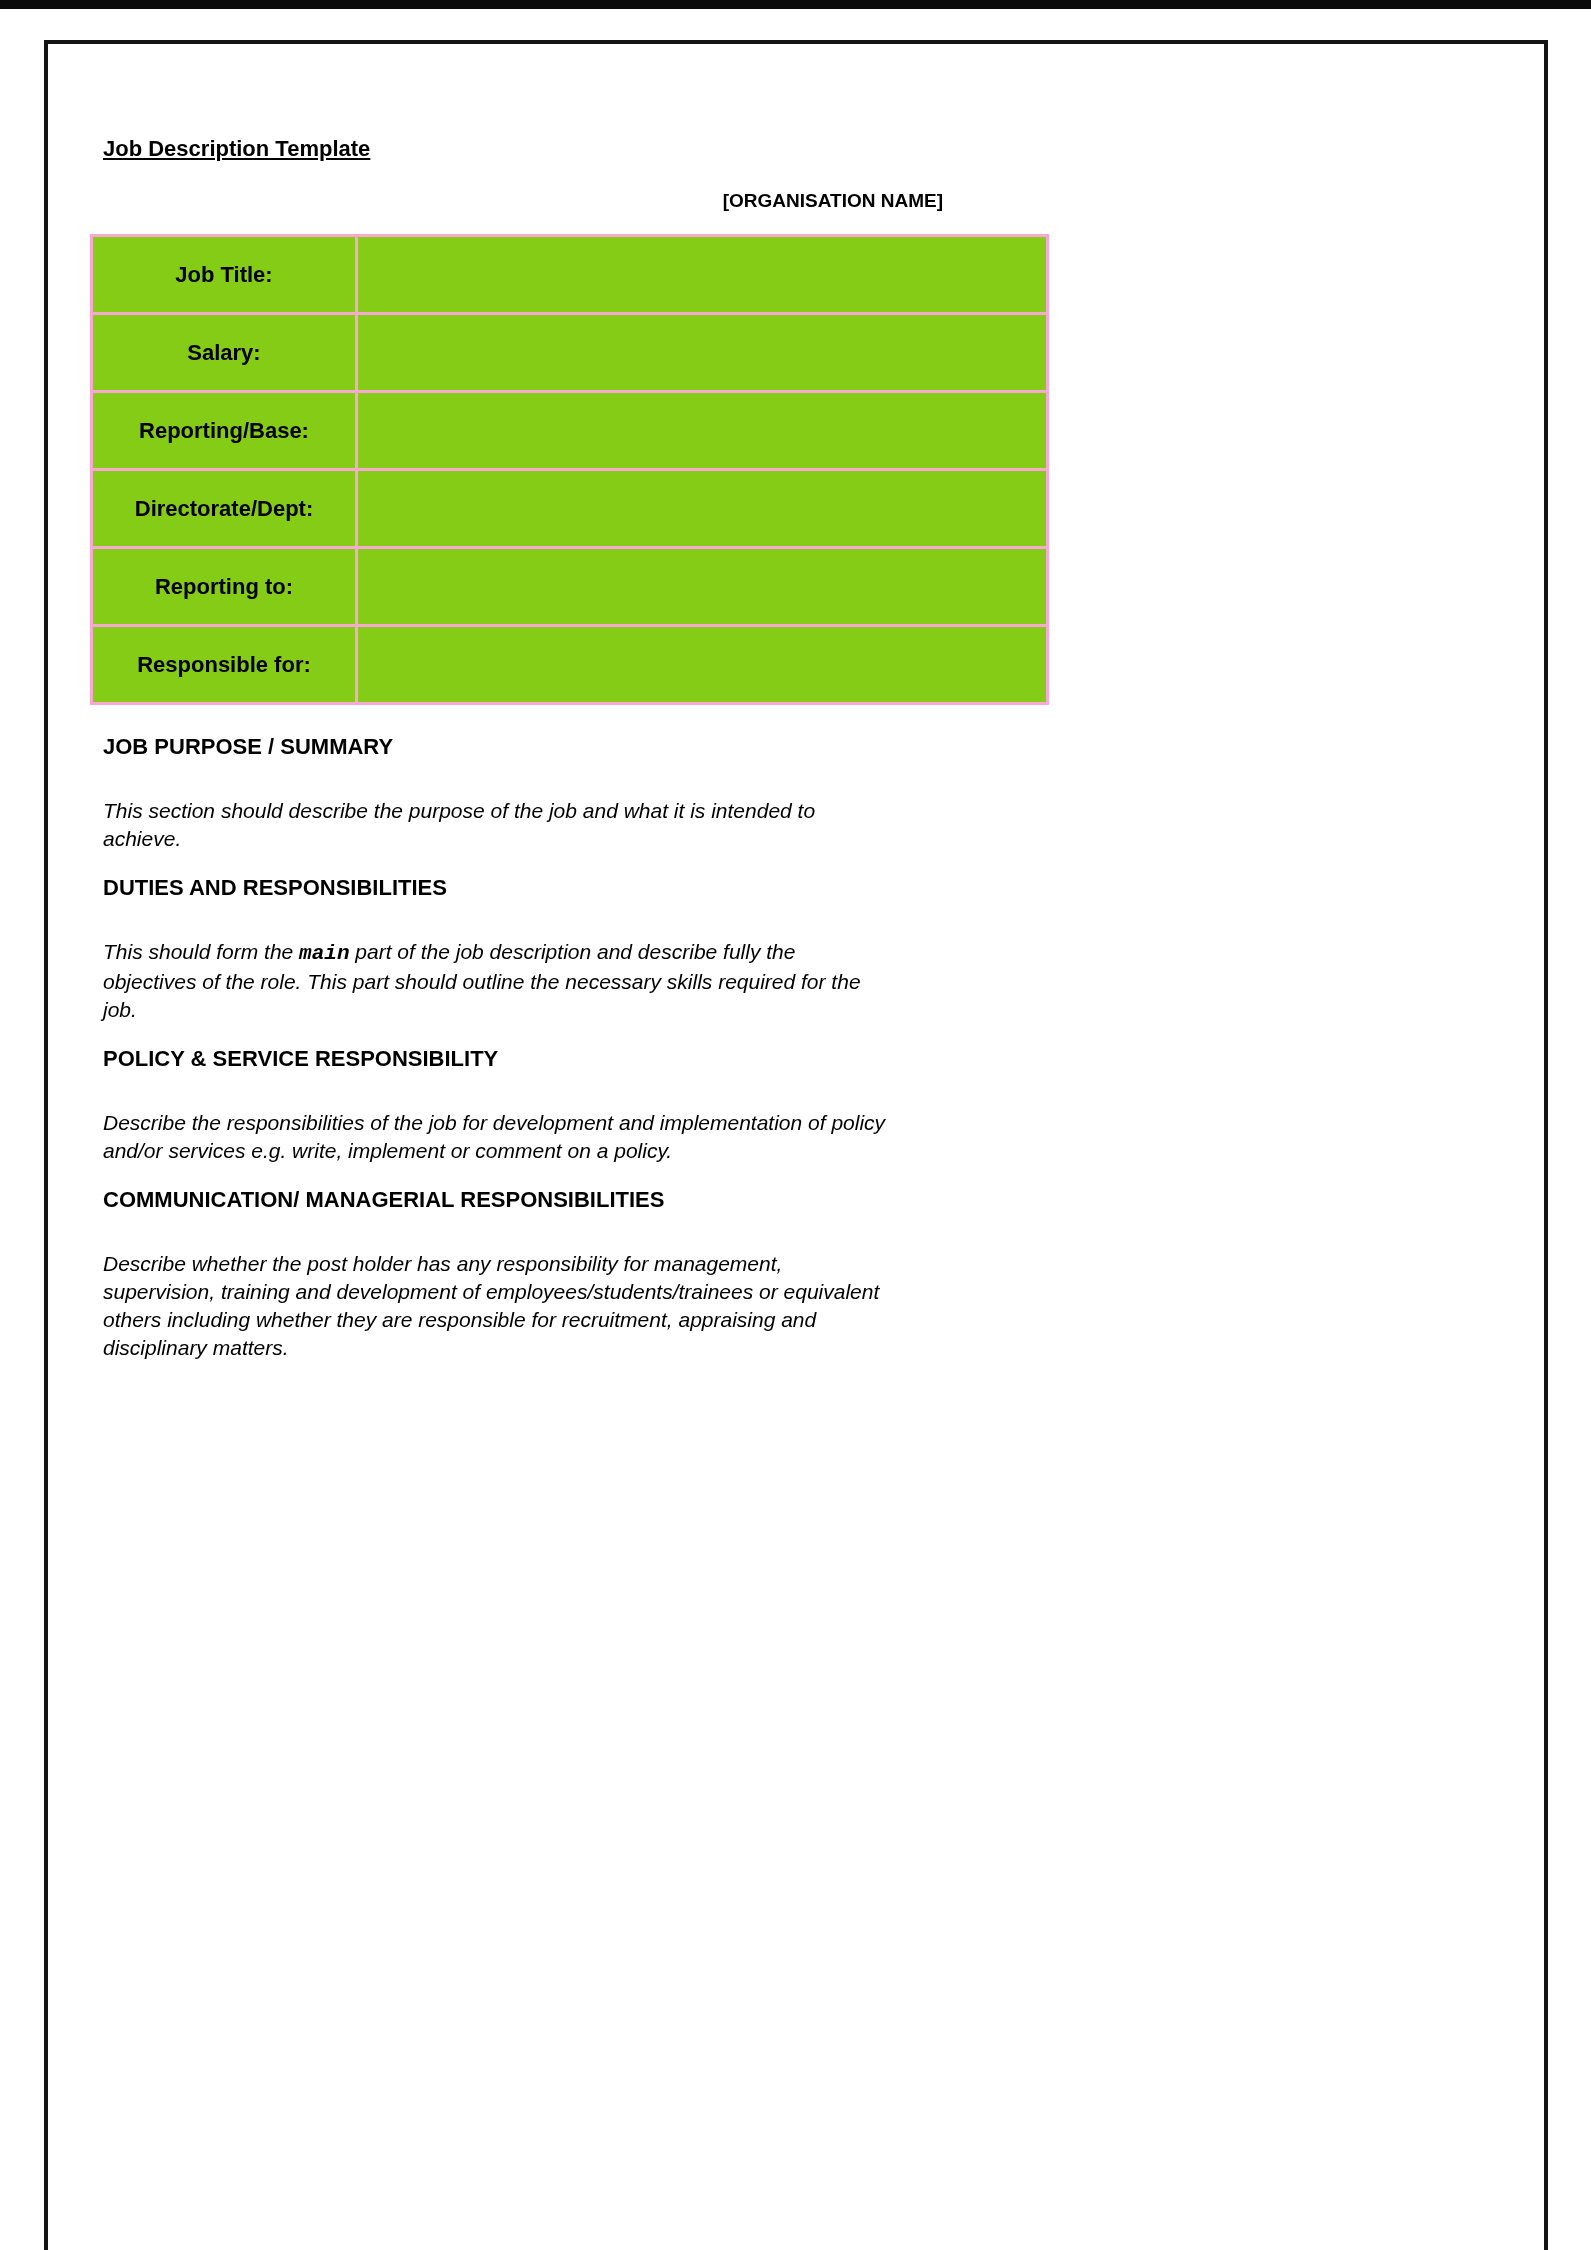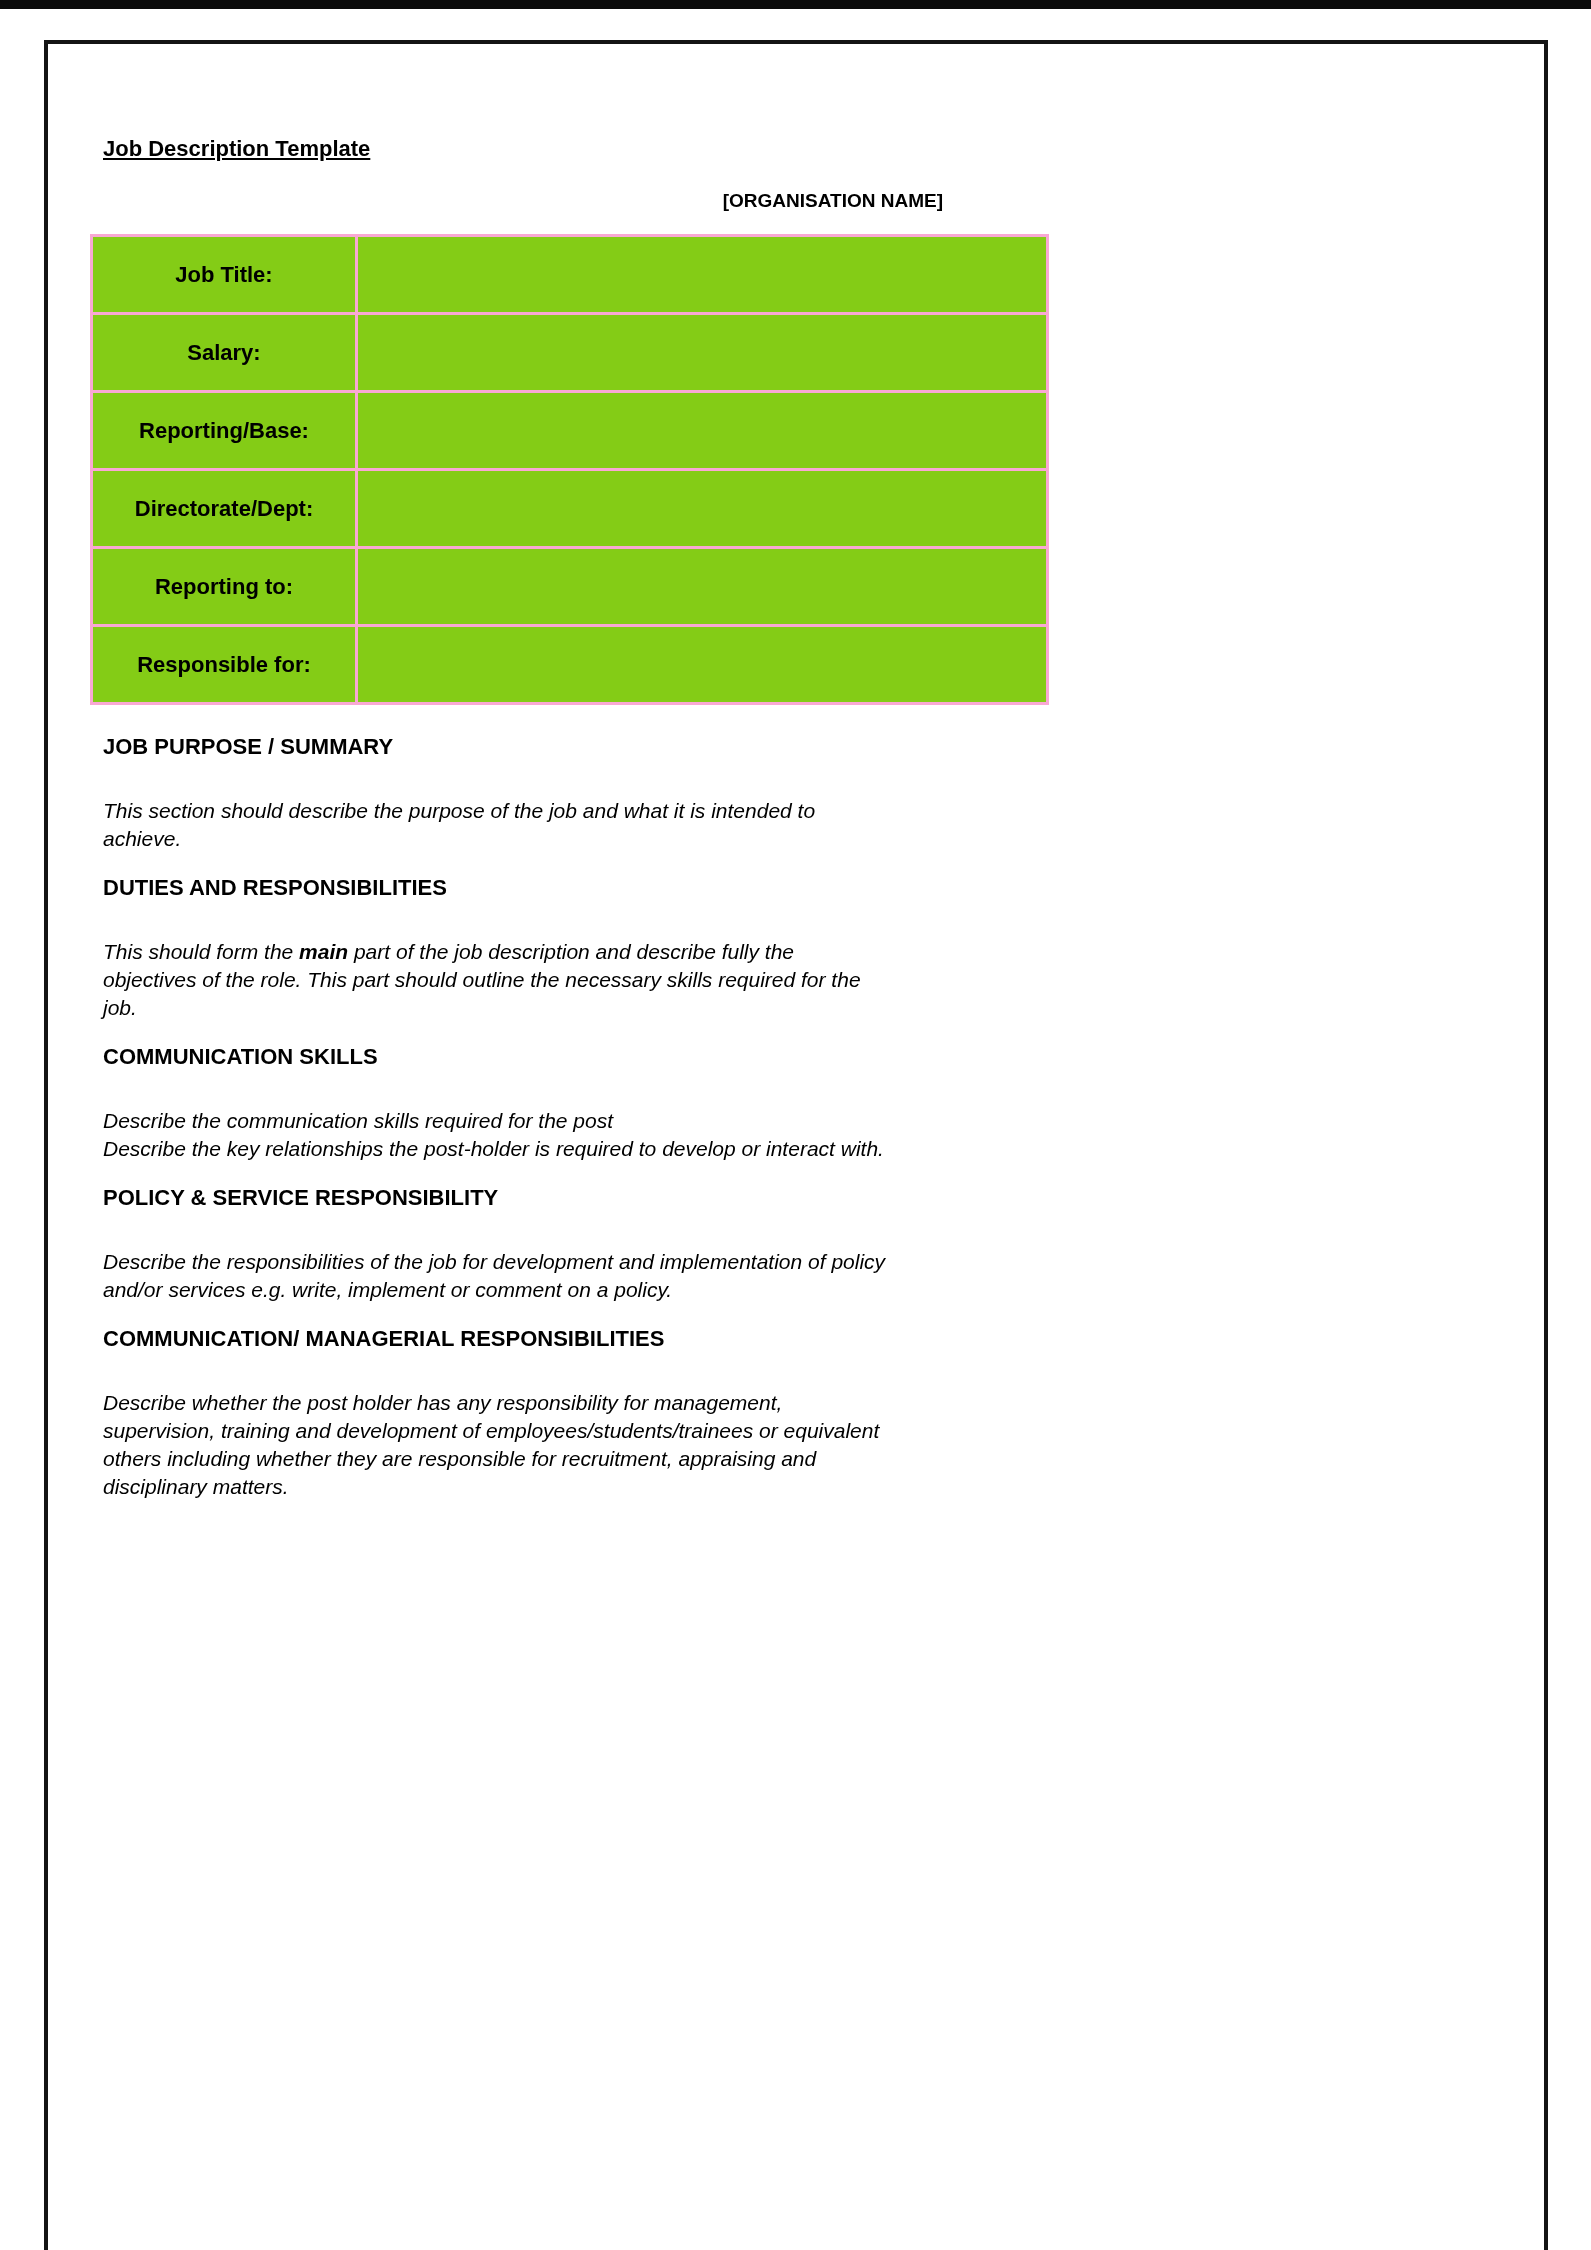--- a/index.html
+++ b/index.html
@@ -80,21 +80,21 @@
     margin-top: 27px;
   }
   .section-body {
     font-size: 21px;
     font-style: italic;
     line-height: 28px;
     white-space: pre-line;
     margin-top: 35px;
     width: 985px;
   }
-  .b { font-weight: bold; }
+  .b { font-weight: bold; font-family: Liberation Mono, monospace; }
 </style>
 </head>
 <body>
 
 <div class="scan-edge-bar"></div>
 
 <div class="page-border"></div>
 
 <div class="content">
 
@@ -137,25 +137,20 @@
 achieve.</p>
   </div>
 
   <div class="section">
     <h2 class="section-heading">DUTIES AND RESPONSIBILITIES</h2>
     <p class="section-body"><span>This should form the </span><span class="b">main</span><span> part of the job description and describe fully the
 objectives of the role. This part should outline the necessary skills required for the
 job.</span></p>
   </div>
 
-  <div class="section">
-    <h2 class="section-heading">COMMUNICATION SKILLS</h2>
-    <p class="section-body">Describe the communication skills required for the post
-Describe the key relationships the post-holder is required to develop or interact with.</p>
-  </div>
 
   <div class="section">
     <h2 class="section-heading">POLICY &amp; SERVICE RESPONSIBILITY</h2>
     <p class="section-body">Describe the responsibilities of the job for development and implementation of policy
 and/or services e.g. write, implement or comment on a policy.</p>
   </div>
 
   <div class="section">
     <h2 class="section-heading">COMMUNICATION/ MANAGERIAL RESPONSIBILITIES</h2>
     <p class="section-body">Describe whether the post holder has any responsibility for management,

